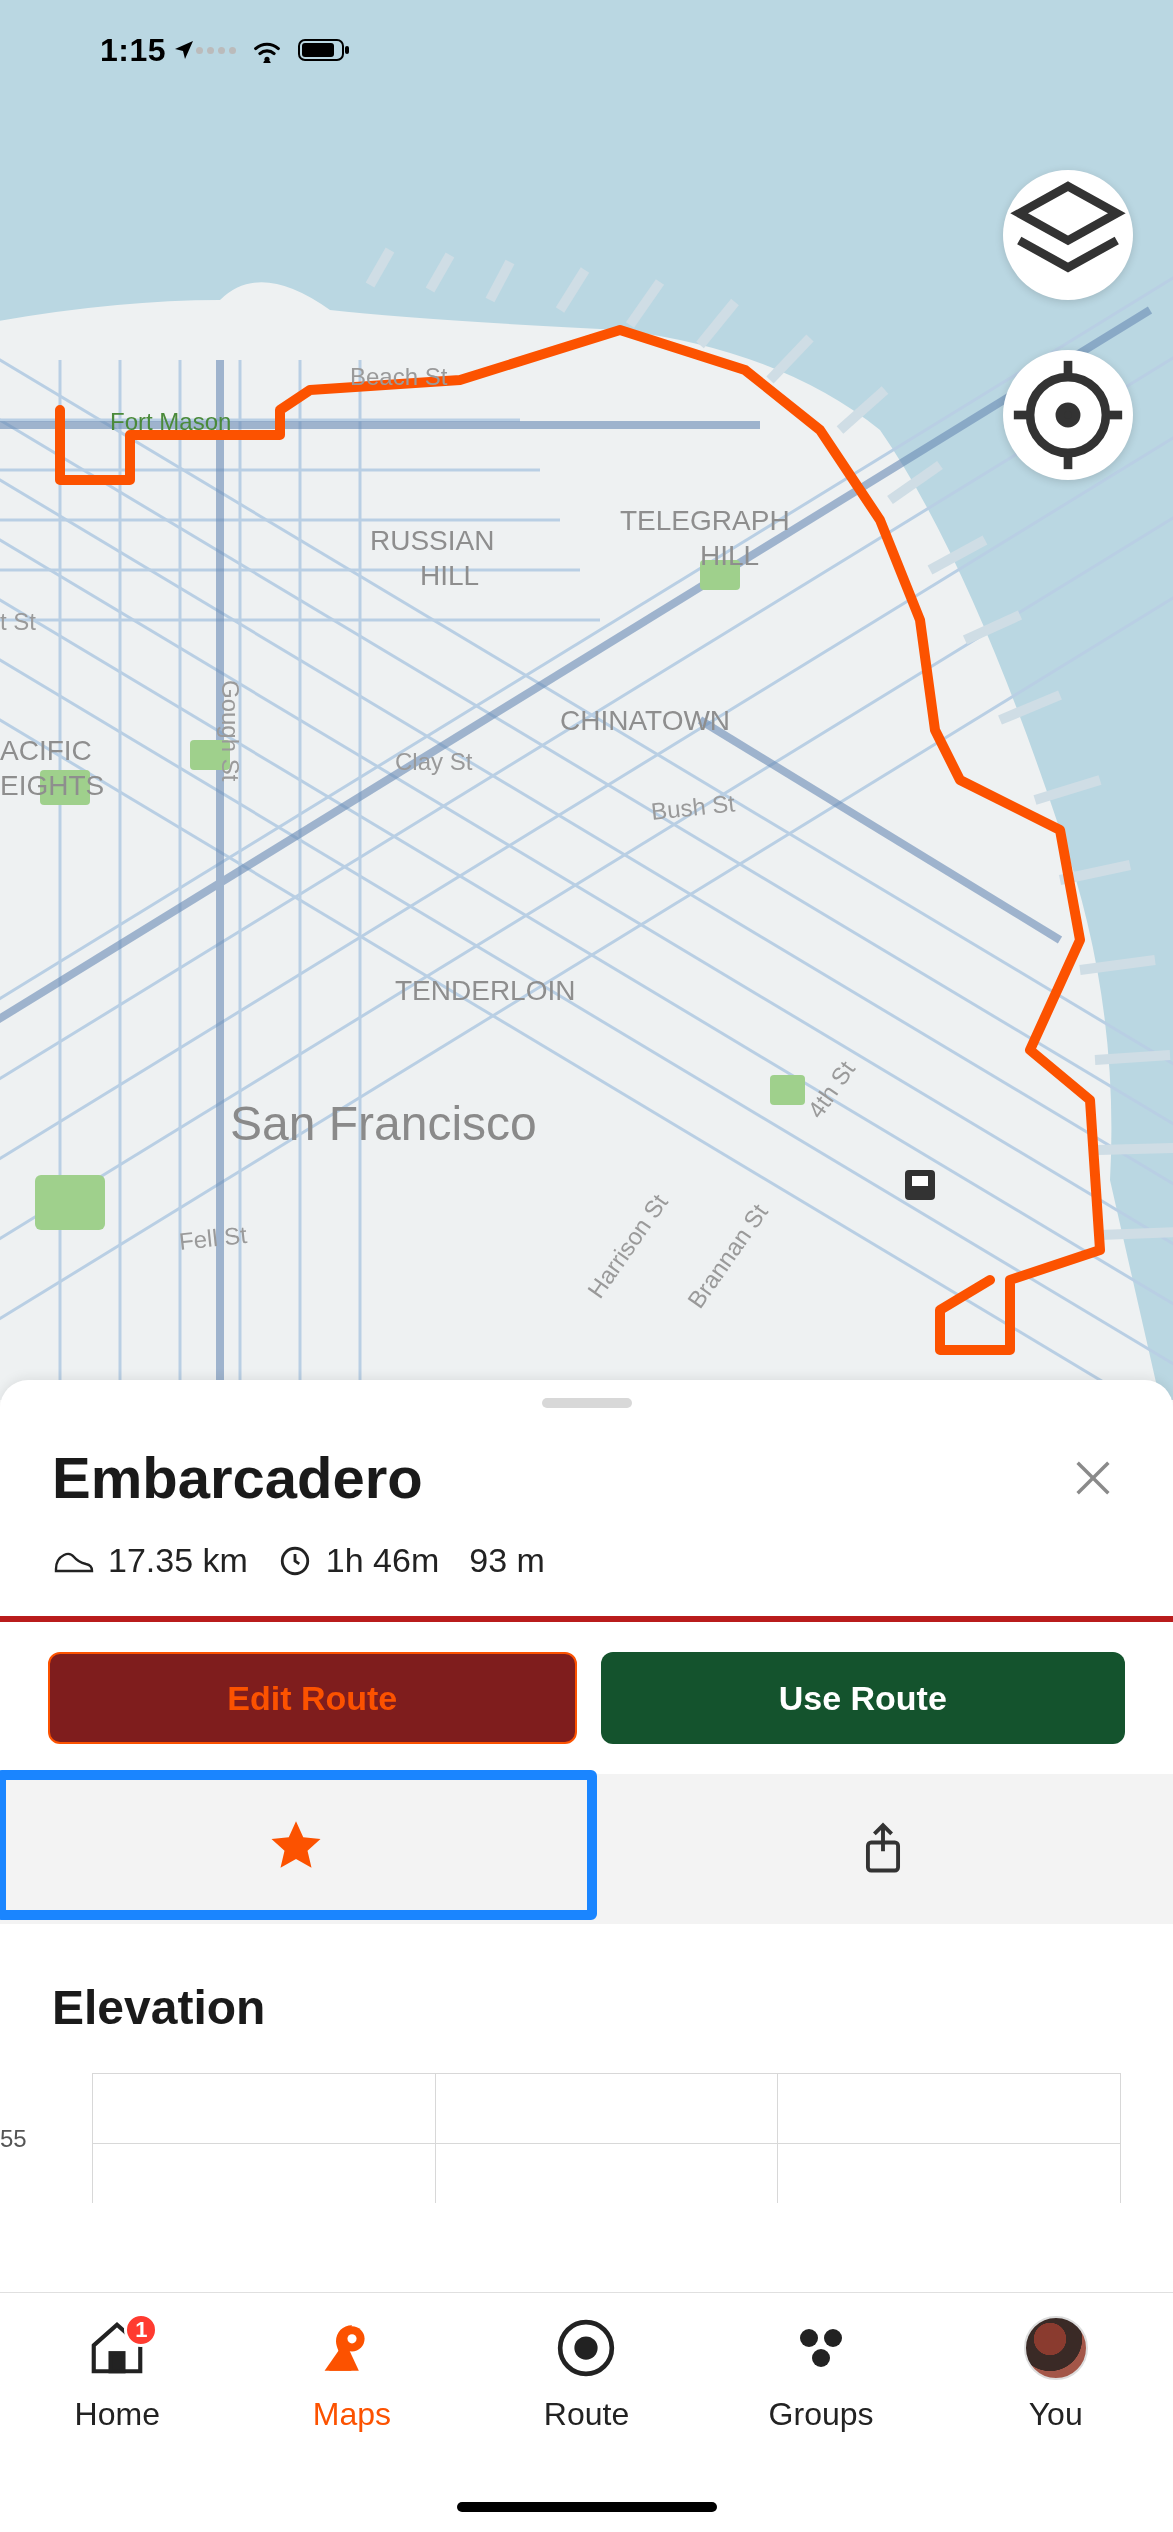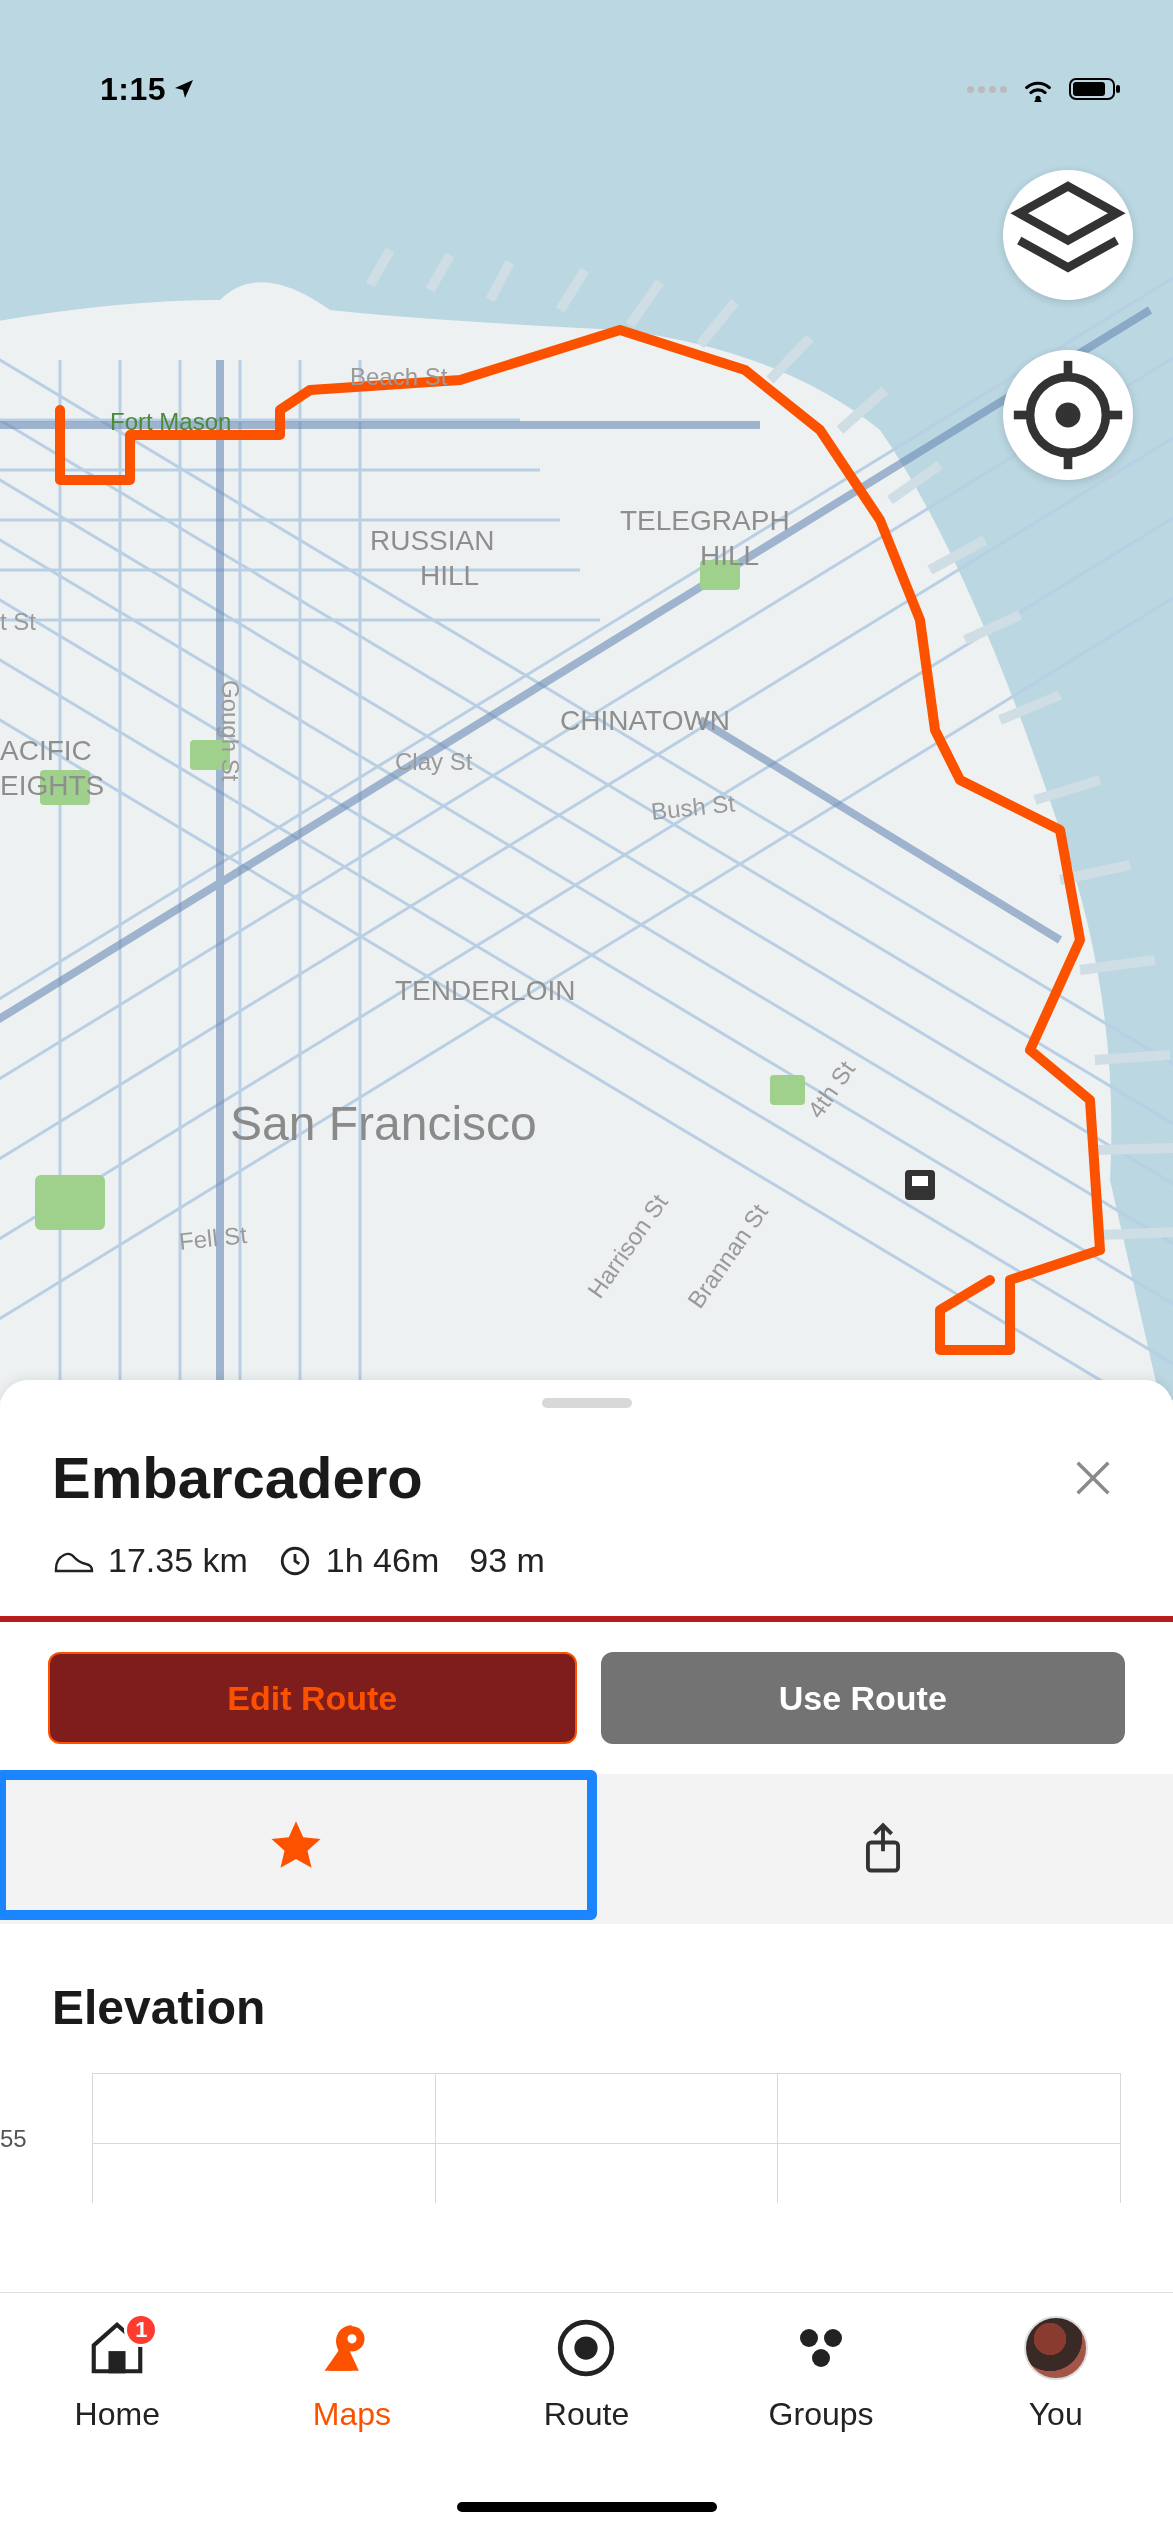--- a/index.html
+++ b/index.html
@@ -1,20 +1,20 @@
 <!DOCTYPE html>
 <html><head>
 <meta charset="utf-8">
 <style>
   * { box-sizing: border-box; margin: 0; padding: 0; }
   html, body { width: 1173px; height: 2532px; font-family: -apple-system, Helvetica, Arial, sans-serif; background: #fff; overflow: hidden; }
   .screen { position: relative; width: 1173px; height: 2532px; background: #fff; }
 
   
-  .status-bar { position: absolute; top: 0; left: 0; right: 0; height: 100px; display: flex; align-items: center; justify-content: space-between; padding: 0 50px 0 100px; z-index: 50; margin-top: 39px; }
+  .status-bar { position: absolute; top: 0; left: 0; right: 0; height: 100px; display: flex; align-items: center; padding: 0 50px 0 100px; z-index: 50; }
   .status-time { font-size: 32px; font-weight: 700; letter-spacing: 0.5px; display:flex; align-items:center; gap:6px;}
   .status-right { display: flex; align-items: center; gap: 14px; }
   .cell-dots { display:flex; gap:4px; }
   .cell-dots span { width:7px; height:7px; border-radius:50%; background:#bbb; }
   .wifi-icon svg, .battery-icon svg { display:block; }
 
   
   .map { position: absolute; top: 0; left: 0; right: 0; height: 1400px; background: #bad7e2; overflow: hidden; }
   .map svg { width: 100%; height: 100%; }
   .map-neighborhood { font-family: -apple-system, Helvetica, Arial, sans-serif; font-size: 28px; fill: #8e8e8e; font-weight: 500; }
@@ -32,21 +32,21 @@
   .route-title { font-size: 58px; font-weight: 700; color: #1a1a1a; }
   .close-btn { width:56px; height:56px; display:flex; align-items:center; justify-content:center; color:#7a7a7a; margin-top:6px; }
 
   .stats-row { display:flex; align-items:center; gap: 30px; padding: 30px 52px 36px 52px; border-bottom: 6px solid #b91c1c; font-size: 34px; color:#222; }
   .stat { display:flex; align-items:center; gap:14px; }
   .stat svg { display:block; }
 
   .actions-row { display:flex; gap: 24px; padding: 30px 48px 30px 48px; }
   .btn { flex:1; height: 92px; border-radius: 12px; font-size: 34px; font-weight: 700; display:flex; align-items:center; justify-content:center; }
   .btn-outline { border: 2px solid #fc5200; color:#fc5200; background:#7f1d1d; }
-  .btn-solid { background:#737373; color:#fff; }
+  .btn-solid { background:#14532d; color:#fff; }
 
   .action-icons { display:flex; background:#f3f3f3; }
   .action-icon-cell { flex:1; height:150px; display:flex; align-items:center; justify-content:center; }
   .fav-highlight { border:10px solid #1a85ff; border-radius:6px; margin:-4px; }
 
   .elevation-title { font-size: 48px; font-weight: 800; color:#1a1a1a; padding: 56px 52px 28px 52px; }
   .elevation-chart { height: 140px; padding: 0 52px; position:relative; }
   .elevation-chart .grid { position:absolute; left:92px; right:52px; top:10px; bottom:0; }
   .elevation-chart .gridline-h { position:absolute; left:0; right:0; height:1px; background:#d8d8d8; }
   .elevation-chart .gridline-v { position:absolute; top:0; bottom:0; width:1px; background:#d8d8d8; }

